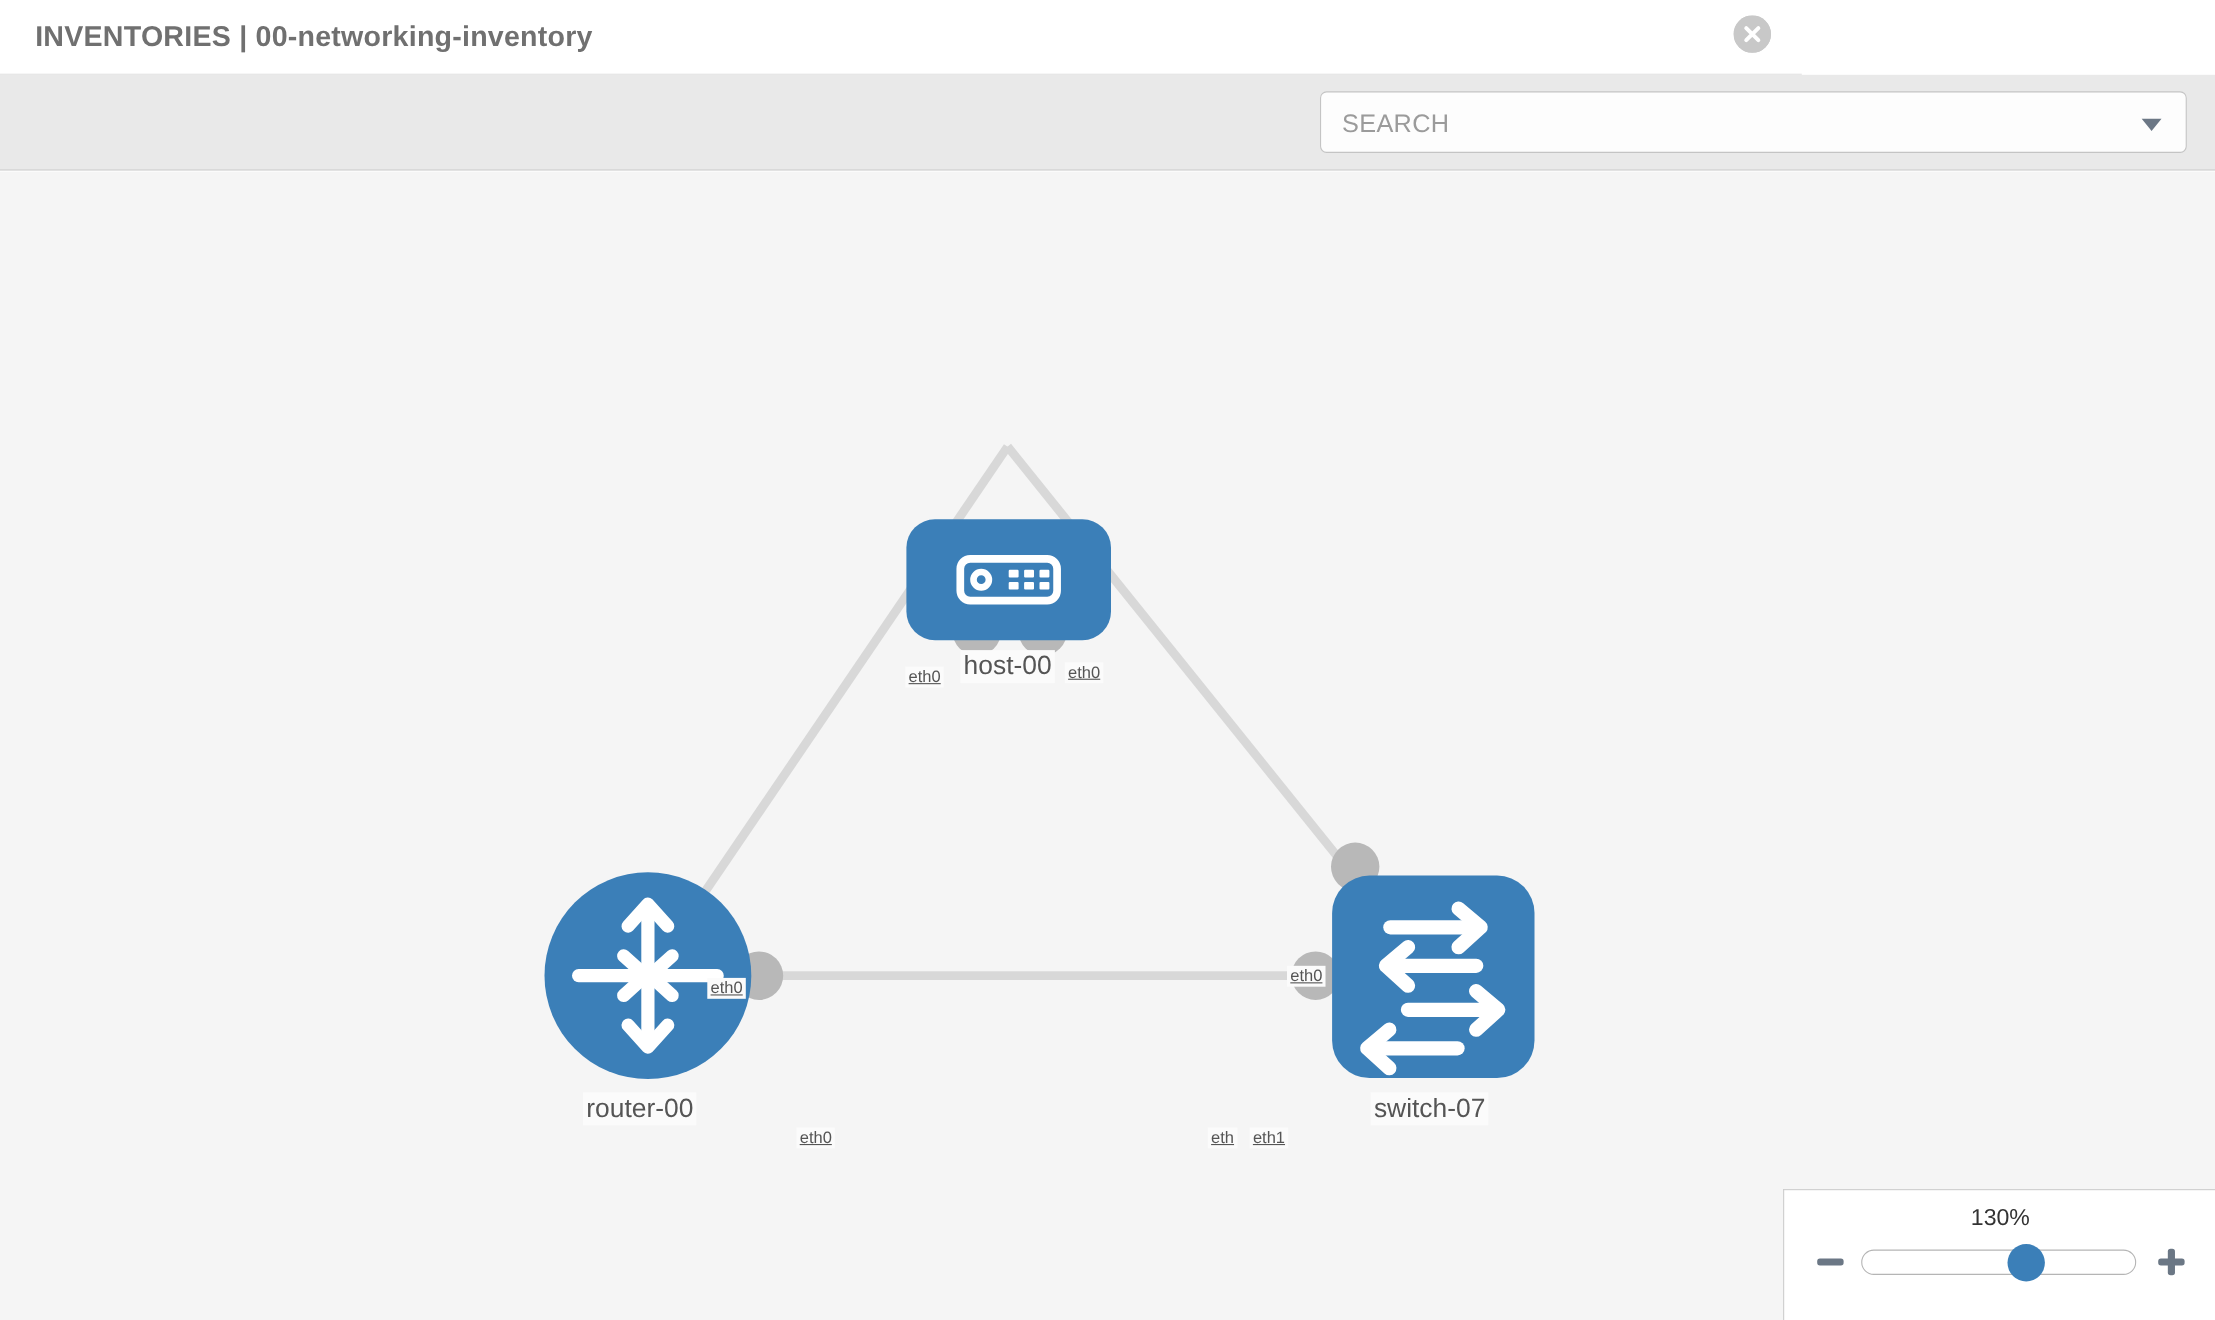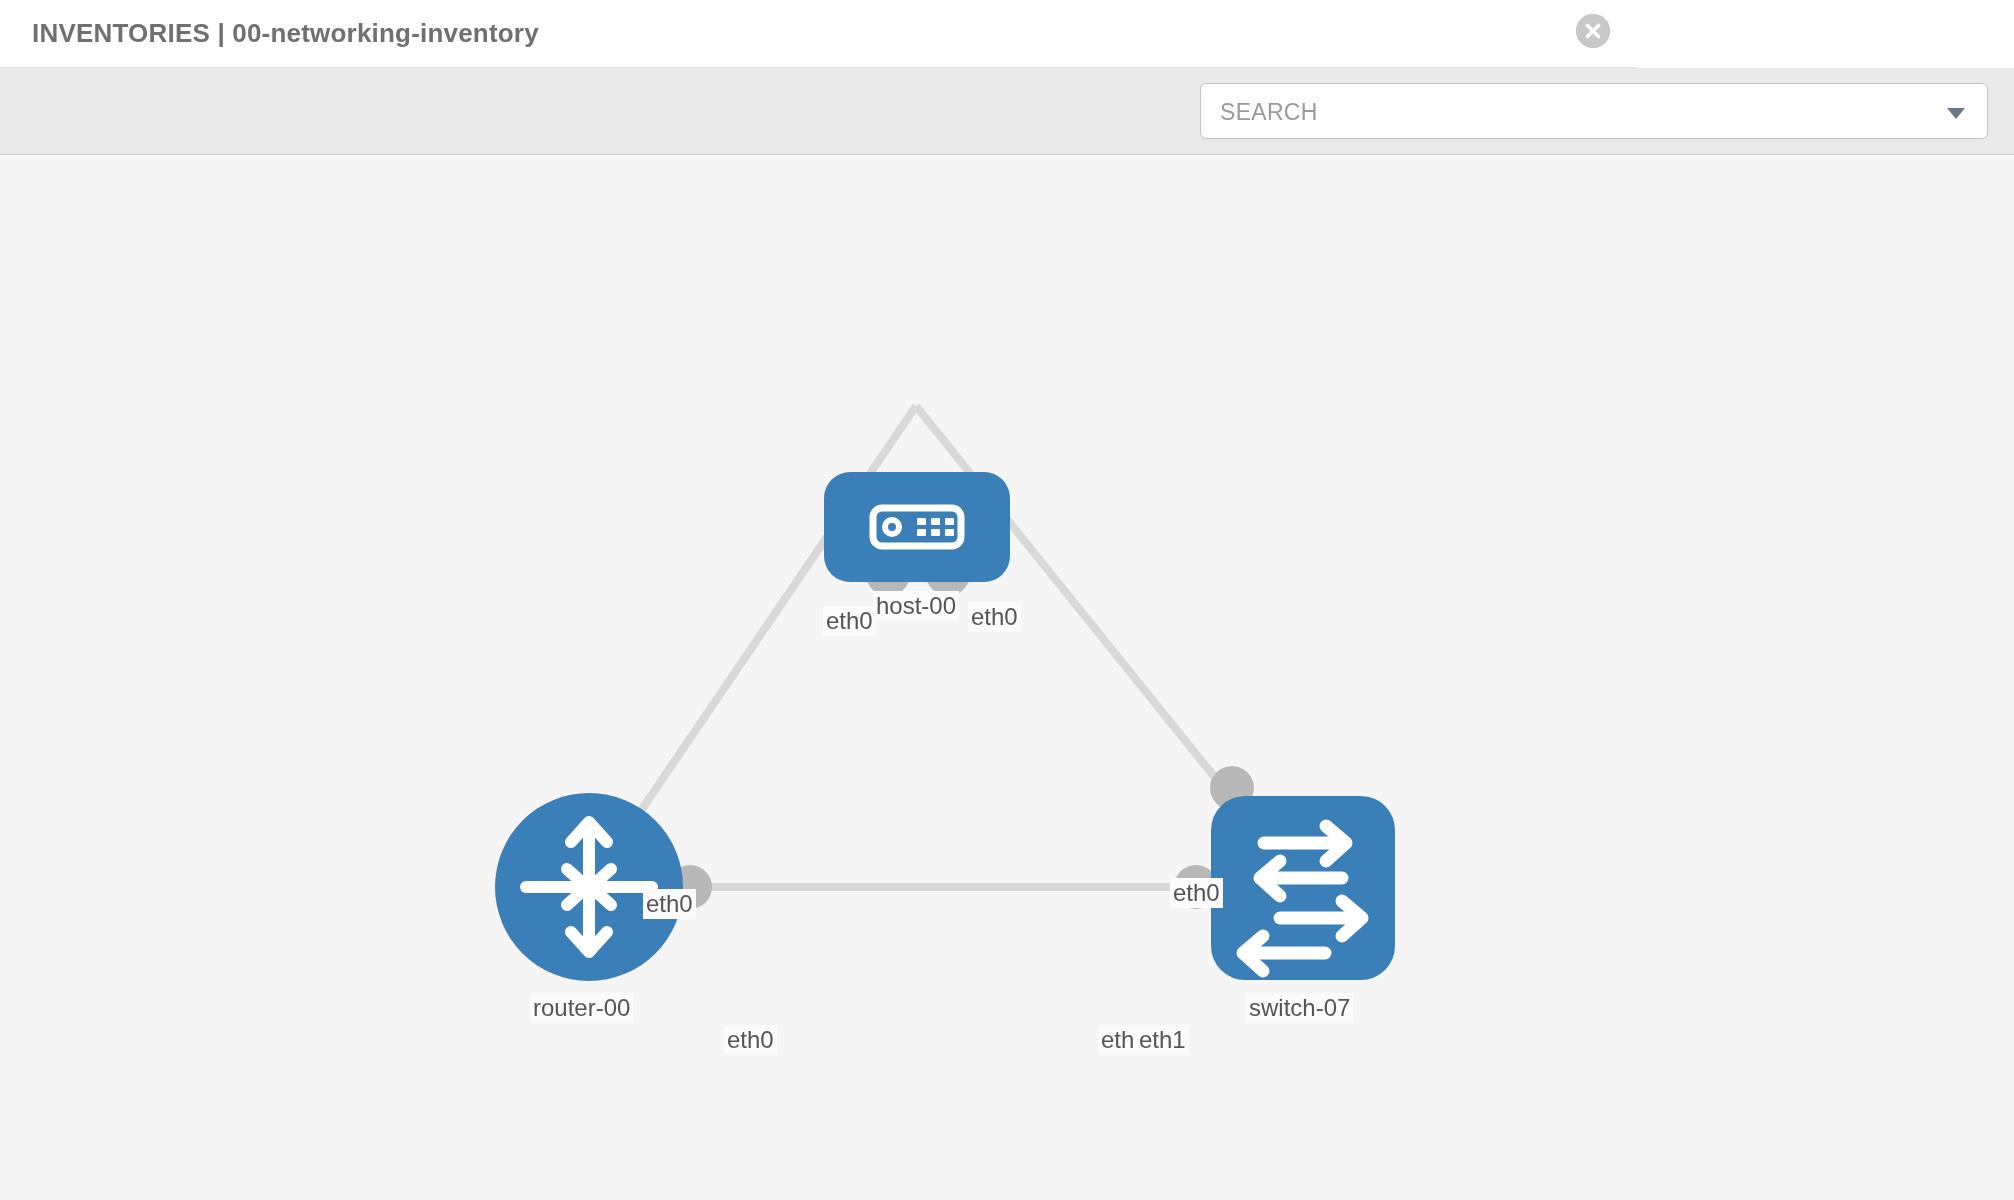--- a/index.html
+++ b/index.html
@@ -138,21 +138,21 @@
   
   .node-label, .edge-label {
     position: absolute;
     background: #fbfbfb;
     color: #555555;
     white-space: nowrap;
     padding: 1px 3px;
     box-sizing: border-box;
   }
   .node-label { font-size: 24px; }
-  .edge-label { font-size: 24px; }
+  .edge-label { font-size: 15px; text-decoration: underline; }
 
   
   .zoom-widget {
     position: absolute;
     left: 1621px;
     top: 1081px;
     width: 393px;
     height: 119px;
     background: #ffffff;
     border: 1px solid #cccccc;
@@ -330,14 +330,36 @@
     <div class="edge-label" style="left:823px; top:450px;">eth0</div>
     <div class="edge-label" style="left:968px; top:446px;">eth0</div>
     <div class="edge-label" style="left:643px; top:733px;">eth0</div>
     <div class="edge-label" style="left:1170px; top:722px;">eth0</div>
     <div class="edge-label" style="left:724px; top:869px;">eth0</div>
     <div class="edge-label" style="left:1098px; top:869px;">eth</div>
     <div class="edge-label" style="left:1116px; top:869px;margin-left:20px;">eth1</div>
 
   </div>
 
+  <div class="zoom-widget">
+    <div class="zoom-pct">130%</div>
+    <div class="zoom-row">
+
+      <div class="zoom-minus">
+        <svg width="34" height="34" viewBox="0 0 34 34" aria-hidden="true">
+          <rect x="5" y="14" width="24" height="6.5" rx="2.5" fill="#6b7785"></rect>
+        </svg>
+      </div>
+
+      <div class="zoom-track">
+        <div class="zoom-thumb"></div>
+      </div>
+
+      <div class="zoom-plus">
+        <svg width="34" height="34" viewBox="0 0 34 34" aria-hidden="true">
+          <rect x="5" y="14" width="24" height="6.5" rx="2.5" fill="#6b7785"></rect>
+          <rect x="13.75" y="5.25" width="6.5" height="24" rx="2.5" fill="#6b7785"></rect>
+        </svg>
+      </div>
+    </div>
+  </div>
 
 </div>
 
 </body></html>

